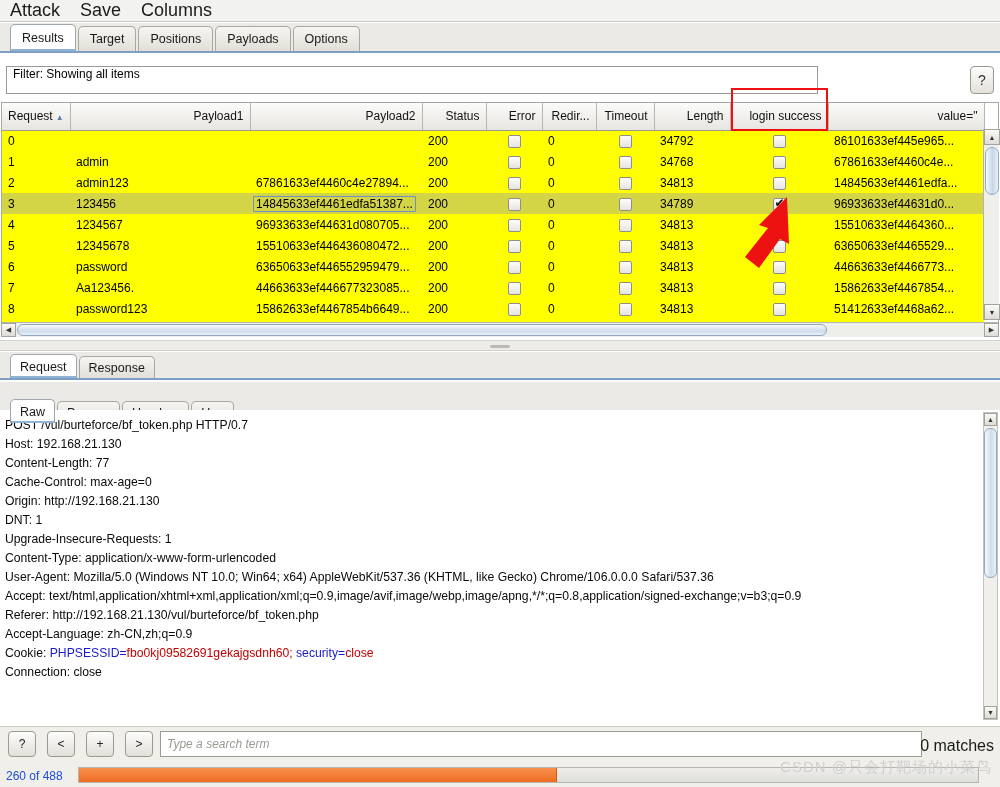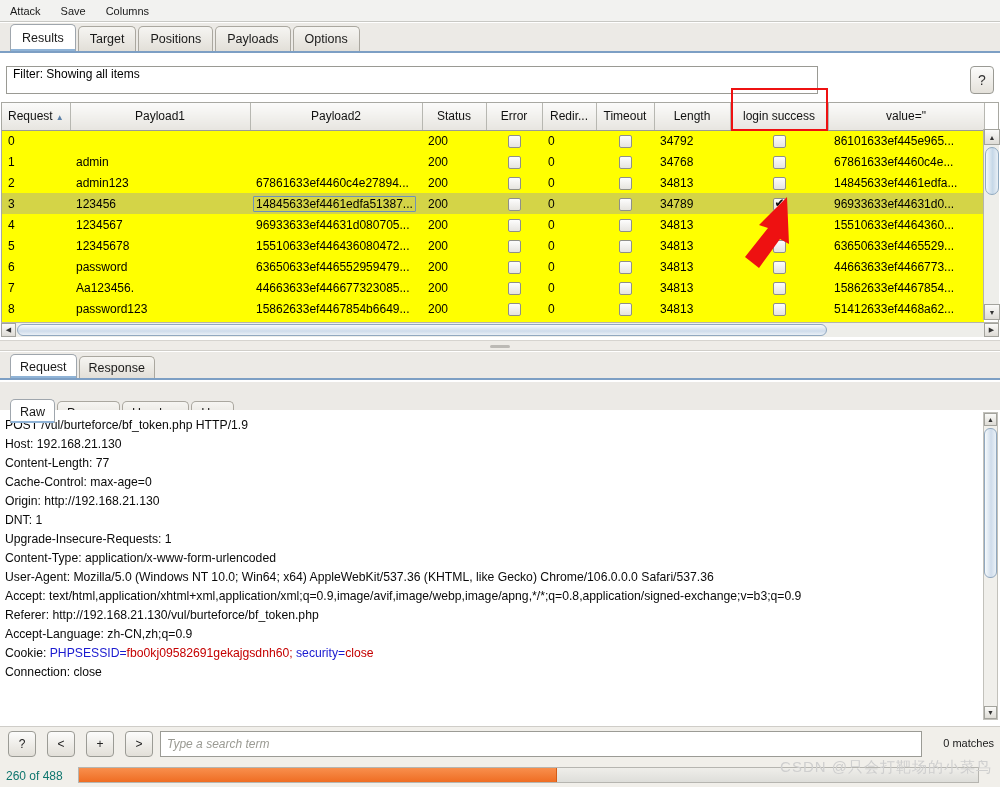--- a/index.html
+++ b/index.html
@@ -13,21 +13,21 @@
     overflow: hidden;
   }
   #app { position: relative; width: 1000px; height: 787px; }
 
   
   .menubar {
     position: absolute; left: 0; top: 0; width: 1000px; height: 22px;
     background: #f2f2f0; border-bottom: 1px solid #c8c8c4;
     display: flex; align-items: center; padding-left: 8px; gap: 16px;
   }
-  .menubar .mi { font-size: 11px; color: #1a1a1a; cursor: default; padding: 1px 2px; }
+  .menubar .mi { font-size: 18px; color: #1a1a1a; cursor: default; padding: 1px 2px; }
 
   
   .tabstrip {
     position: absolute; left: 0; top: 23px; width: 1000px; height: 30px;
     background: #eceae6;
     border-bottom: 2px solid #7d9fc4;
     display: flex; align-items: flex-end; padding-left: 10px;
   }
   .tab {
     position: relative;
@@ -70,21 +70,21 @@
     background: #ffffff; border: 1px solid #a8a8a2;
     overflow: hidden;
   }
   table.results { border-collapse: collapse; table-layout: fixed; width: 982px; }
   table.results th {
     height: 27px;
     background: linear-gradient(#fbfbfa, #e7e5e0);
     border-right: 1px solid #b7b7b1;
     border-bottom: 1px solid #9b9b95;
     font-weight: normal; font-size: 12px; color: #111;
-    text-align: center; padding: 0 6px;
+    text-align: right; padding: 0 6px;
     white-space: nowrap; overflow: hidden;
     cursor: pointer;
   }
   table.results th .sortarrow { font-size: 8px; margin-left: 3px; color: #5a7fa8; }
   table.results td {
     height: 21px;
     font-size: 12px; color: #000;
     padding: 0 6px;
     white-space: nowrap; overflow: hidden;
     border: none;
@@ -219,29 +219,29 @@
   }
   .searchinput {
     position: absolute; left: 160px; top: 4px; width: 762px; height: 26px;
     background: #ffffff; border: 1px solid #9b9b95;
     font-family: "Liberation Sans", sans-serif; font-size: 12px;
     color: #111; padding: 0 6px;
   }
   .searchinput::placeholder { color: #9a9a93; font-style: italic; }
   .matches {
     position: absolute; right: 6px; top: 10px;
-    font-size: 11px; color: #1a1a1a;
+    font-size: 16px; color: #1a1a1a;
   }
 
   
   .progressrow {
     position: absolute; left: 0; top: 763px; width: 1000px; height: 24px;
     background: #f1efea;
   }
-  .progresslabel { position: absolute; left: 6px; top: 6px; font-size: 12px; color: #0f766e; }
+  .progresslabel { position: absolute; left: 6px; top: 6px; font-size: 12px; color: #1d4ed8; }
   .progresstrack {
     position: absolute; left: 78px; top: 4px; width: 901px; height: 16px;
     background: linear-gradient(#efeeea, #dededa);
     border: 1px solid #b6b5b0;
   }
   .progressfill {
     height: 100%;
     background: linear-gradient(#f88f4d, #ef6d23);
     border-right: 1px solid #d45c17;
   }
@@ -459,21 +459,21 @@
   </div>
   <div class="subtabs">
     <div class="tab small active">Raw</div>
     <div class="tab small">Params</div>
     <div class="tab small">Headers</div>
     <div class="tab small">Hex</div>
   </div>
 
   <div class="reqbody">
     <div id="req-lines">
-        <div class="reqline">POST /vul/burteforce/bf_token.php HTTP/1.9</div>
+        <div class="reqline">POST /vul/burteforce/bf_token.php HTTP/0.7</div>
         <div class="reqline">Host: 192.168.21.130</div>
         <div class="reqline">Content-Length: 77</div>
         <div class="reqline">Cache-Control: max-age=0</div>
         <div class="reqline">Origin: http://192.168.21.130</div>
         <div class="reqline">DNT: 1</div>
         <div class="reqline">Upgrade-Insecure-Requests: 1</div>
         <div class="reqline">Content-Type: application/x-www-form-urlencoded</div>
         <div class="reqline">User-Agent: Mozilla/5.0 (Windows NT 10.0; Win64; x64) AppleWebKit/537.36 (KHTML, like Gecko) Chrome/106.0.0.0 Safari/537.36</div>
         <div class="reqline">Accept: text/html,application/xhtml+xml,application/xml;q=0.9,image/avif,image/webp,image/apng,*/*;q=0.8,application/signed-exchange;v=b3;q=0.9</div>
         <div class="reqline">Referer: http://192.168.21.130/vul/burteforce/bf_token.php</div>

